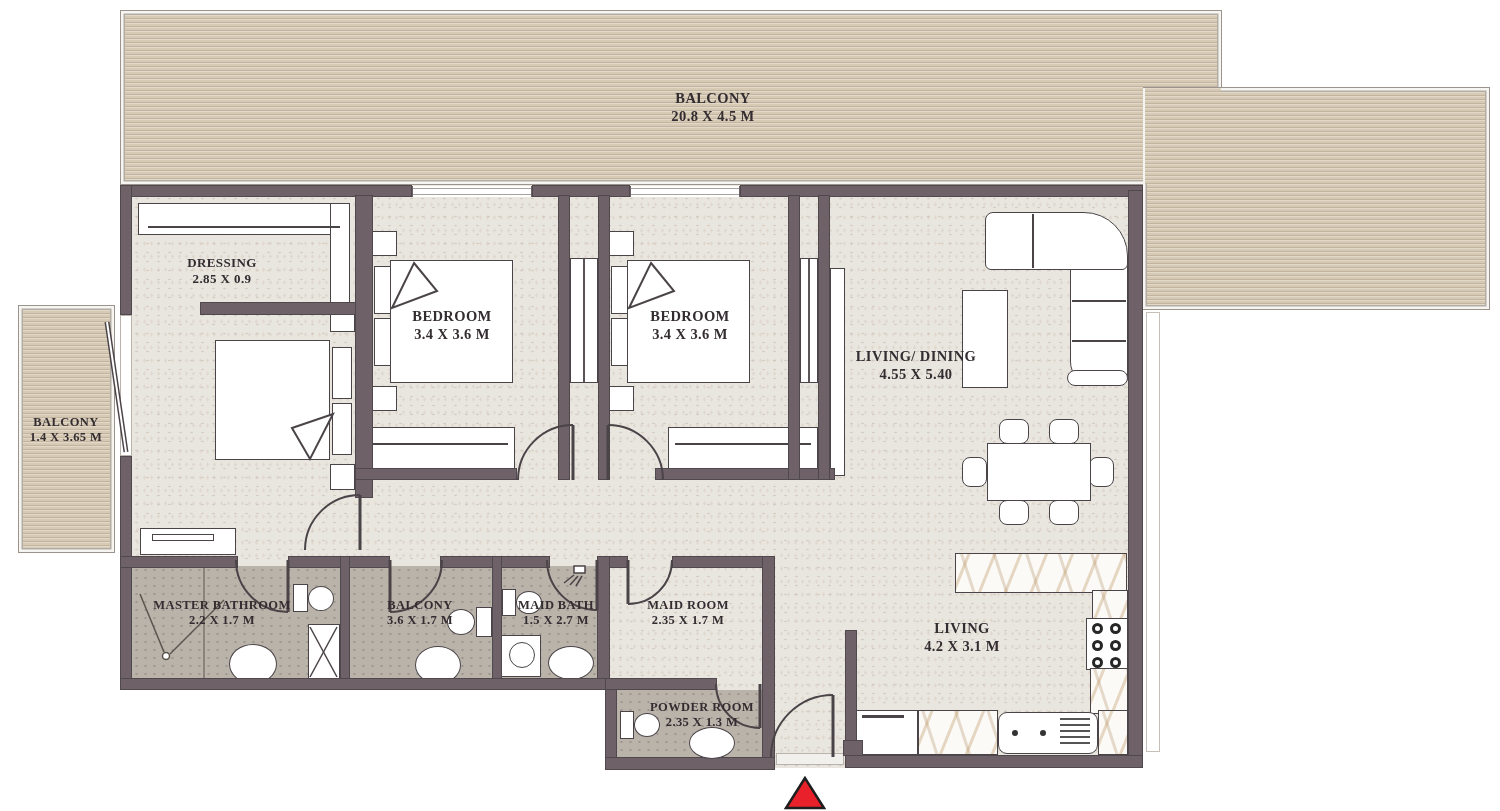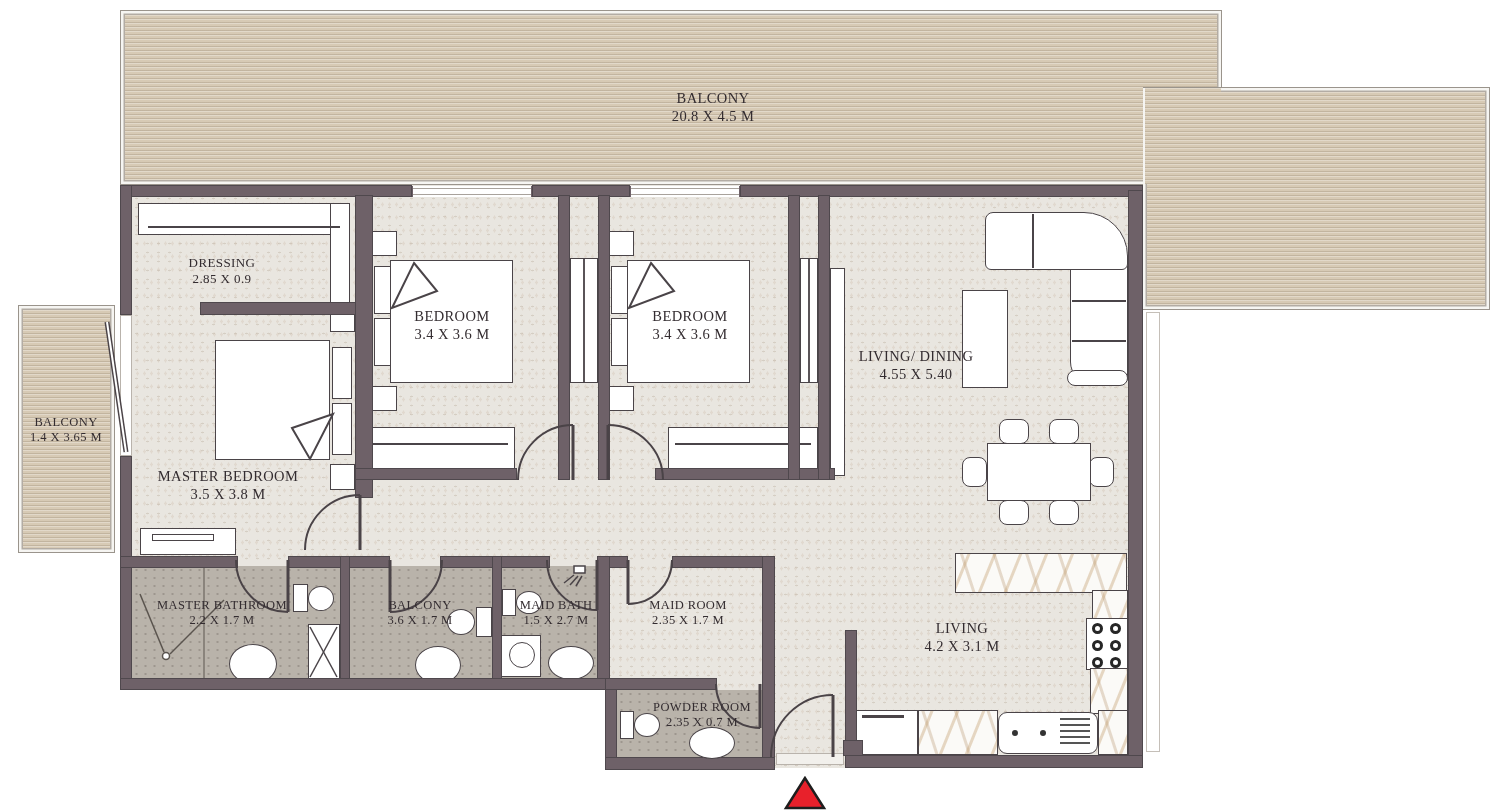--- a/index.html
+++ b/index.html
@@ -37,21 +37,21 @@
   .marble{background-color:#fbfaf7;
     background-image:repeating-linear-gradient(112deg, rgba(193,155,106,0) 0 10px, rgba(193,155,106,.38) 11px 13px, rgba(193,155,106,0) 14px 24px),
                      repeating-linear-gradient(72deg, rgba(170,130,85,0) 0 15px, rgba(170,130,85,.28) 16px 18px, rgba(170,130,85,0) 19px 31px);
     border:1.5px solid #4a4448;z-index:10;}
   .burner{width:11px;height:11px;border:3px solid #262626;border-radius:50%;background:#fff;z-index:12;}
   .dot{background:#333;border-radius:50%;z-index:12;}
   .grate{background:repeating-linear-gradient(180deg,#555 0 2px,transparent 2px 6px);z-index:12;}
   
   .label{z-index:50;transform:translateX(-50%);text-align:center;color:#332c30;
          white-space:nowrap;line-height:1.22;letter-spacing:.4px;}
-  .label .nm,.label .dm{display:block;}
+  .label .nm,.label .dm{display:block;font-weight:bold;}
   .fs14{font-size:14.5px;} .fs13{font-size:13px;} .fs12{font-size:12.5px;}
   svg.overlay{position:absolute;left:0;top:0;z-index:40;pointer-events:none;}
 </style>
 </head>
 <body>
 
 <div id="plan">
 
   <div class="abs wood" style="left:120px;top:10px;width:1102px;height:175px;"></div>
   <div class="abs wood" style="left:1143px;top:87px;width:347px;height:223px;border-left:0;"></div>
@@ -246,24 +246,20 @@
     <span class="dm">20.8 X 4.5 M</span>
   </div>
   <div class="abs label fs12" style="left:66px;top:415px;">
     <span class="nm">BALCONY</span>
     <span class="dm">1.4 X 3.65 M</span>
   </div>
   <div class="abs label fs13" style="left:222px;top:255px;">
     <span class="nm">DRESSING</span>
     <span class="dm">2.85 X 0.9</span>
   </div>
-  <div class="abs label fs14" style="left:228px;top:468px;">
-    <span class="nm">MASTER BEDROOM</span>
-    <span class="dm">3.5 X 3.8 M</span>
-  </div>
   <div class="abs label fs14" style="left:452px;top:308px;">
     <span class="nm">BEDROOM</span>
     <span class="dm">3.4 X 3.6 M</span>
   </div>
   <div class="abs label fs14" style="left:690px;top:308px;">
     <span class="nm">BEDROOM</span>
     <span class="dm">3.4 X 3.6 M</span>
   </div>
   <div class="abs label fs14" style="left:916px;top:348px;">
     <span class="nm">LIVING/ DINING</span>
@@ -280,20 +276,20 @@
   <div class="abs label fs12" style="left:556px;top:598px;">
     <span class="nm">MAID BATH</span>
     <span class="dm">1.5 X 2.7 M</span>
   </div>
   <div class="abs label fs12" style="left:688px;top:598px;">
     <span class="nm">MAID ROOM</span>
     <span class="dm">2.35 X 1.7 M</span>
   </div>
   <div class="abs label fs12" style="left:702px;top:700px;">
     <span class="nm">POWDER ROOM</span>
-    <span class="dm">2.35 X 0.7 M</span>
+    <span class="dm">2.35 X 1.3 M</span>
   </div>
   <div class="abs label fs14" style="left:962px;top:620px;">
     <span class="nm">LIVING</span>
     <span class="dm">4.2 X 3.1 M</span>
   </div>
 
 </div>
 
 </body></html>

